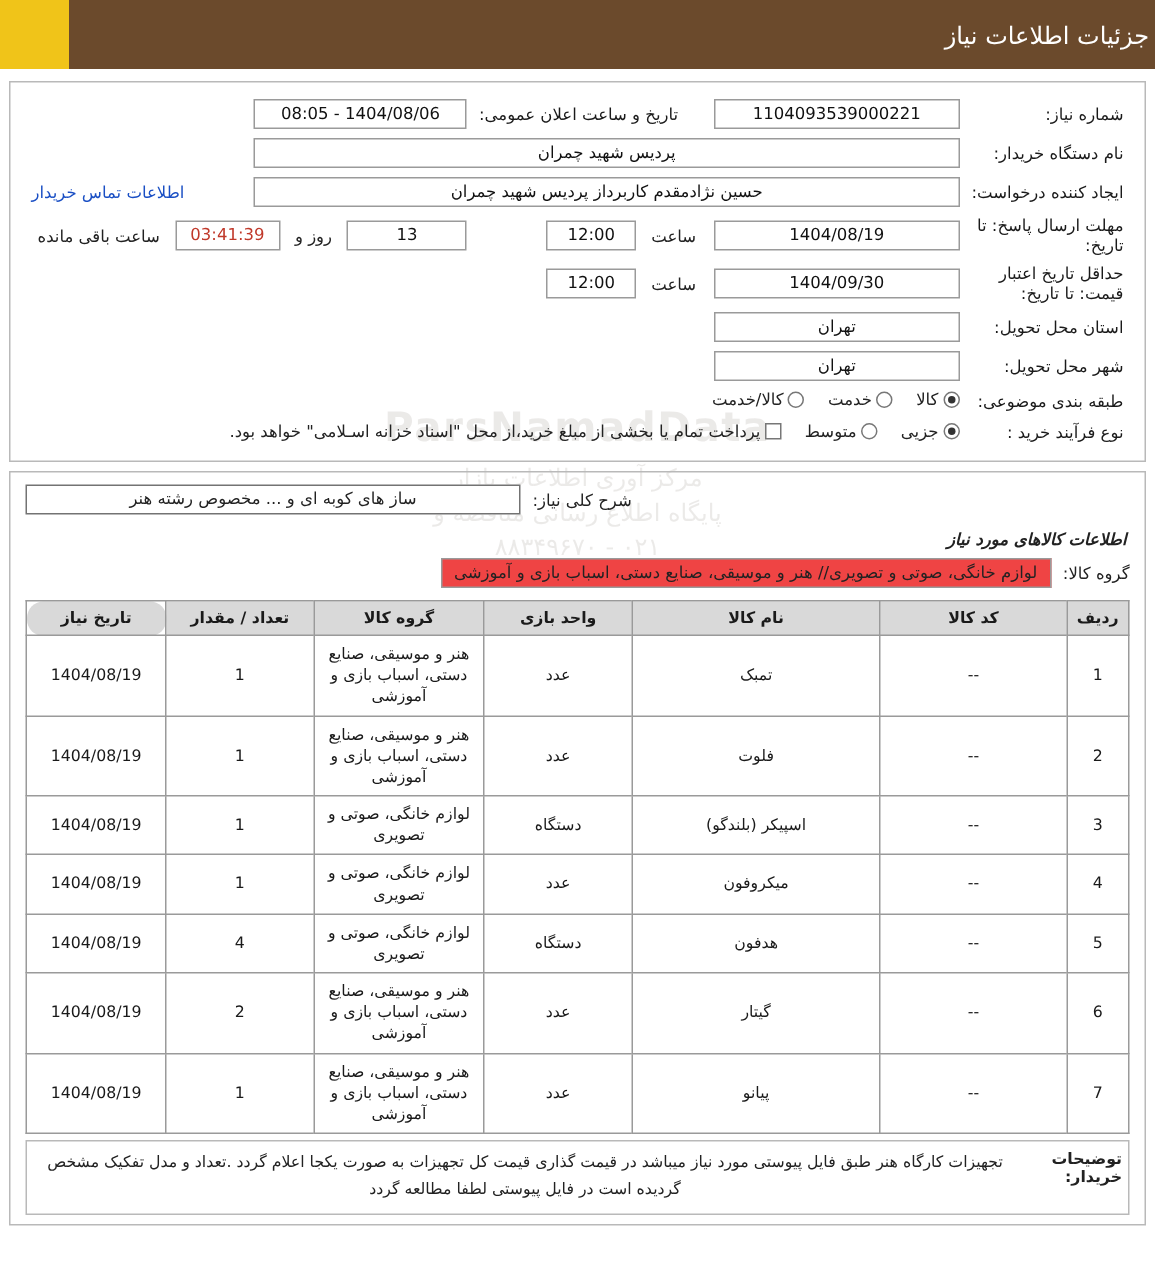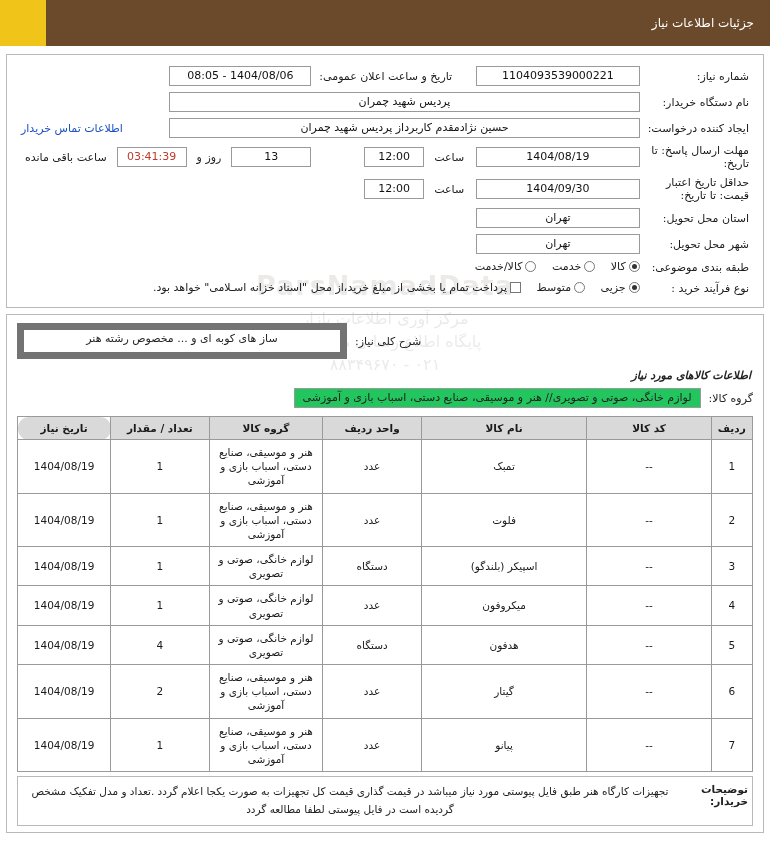--- a/index.html
+++ b/index.html
@@ -64,22 +64,22 @@
   }
   .titlebar .swatch {
     width: 46px;
     height: 46px;
     background: #f0c419;
     flex: 0 0 46px;
     order: 2;
   }
   .titlebar .title-text {
     flex: 1 1 auto;
-    padding: 0 16px;
-    font-size: 12px;
+    padding: 0 4px;
+    font-size: 16px;
     text-align: right;
     order: 1;
   }
 
   .content { position: relative; z-index: 2; padding: 8px 6px 0 6px; }
 
   .panel {
     border: 1px solid #b9b9b9;
     background: transparent;
     margin-bottom: 6px;
@@ -142,35 +142,35 @@
     background: #fff;
     vertical-align: middle;
     margin-left: 3px;
   }
   .opt { display: inline-flex; align-items: center; margin-left: 12px; font-size: 11px; white-space: nowrap; }
 
   
   .needrow { display: flex; align-items: center; justify-content: flex-start; gap: 8px; }
   .needrow .lbl2 { font-size: 11px; white-space: nowrap; }
   .needrow .val {
-    border: 7px solid #737373;
+    border: 1px solid #737373;
     background: #fff;
-    height: 36px;
+    height: 20px;
     line-height: 18px;
     padding: 0 8px;
     font-size: 11px;
     text-align: center;
     min-width: 330px;
   }
   .sectitle { font-size: 11px; font-weight: bold; margin: 10px 2px 6px 0; font-style: italic; }
 
   .grouprow { display: flex; align-items: center; gap: 8px; margin-bottom: 8px; }
   .grouprow .val {
     border: 1px solid #9a9a9a;
-    background: #22c55e;
+    background: #ef4444;
     height: 20px;
     line-height: 18px;
     padding: 0 8px;
     font-size: 11px;
     text-align: center;
     flex: 0 0 auto;
     min-width: 360px;
   }
 
   
@@ -373,21 +373,21 @@
         <span class="lbl2">گروه کالا:</span>
         <span class="val">لوازم خانگی، صوتی و تصویری// هنر و موسیقی، صنایع دستی، اسباب بازی و آموزشی</span>
       </div>
 
       <table class="items">
         <thead>
           <tr>
             <th class="col-radif">ردیف</th>
             <th class="col-kod">کد کالا</th>
             <th class="col-nam">نام کالا</th>
-            <th class="col-vahed">واحد ردیف</th>
+            <th class="col-vahed">واحد بازی</th>
             <th class="col-goroh">گروه کالا</th>
             <th class="col-tedad">تعداد / مقدار</th>
             <th class="col-tarikh">تاریخ نیاز</th>
           </tr>
         </thead>
         <tbody>
           <tr>
             <td>1</td>
             <td>--</td>
             <td>تمبک</td>

